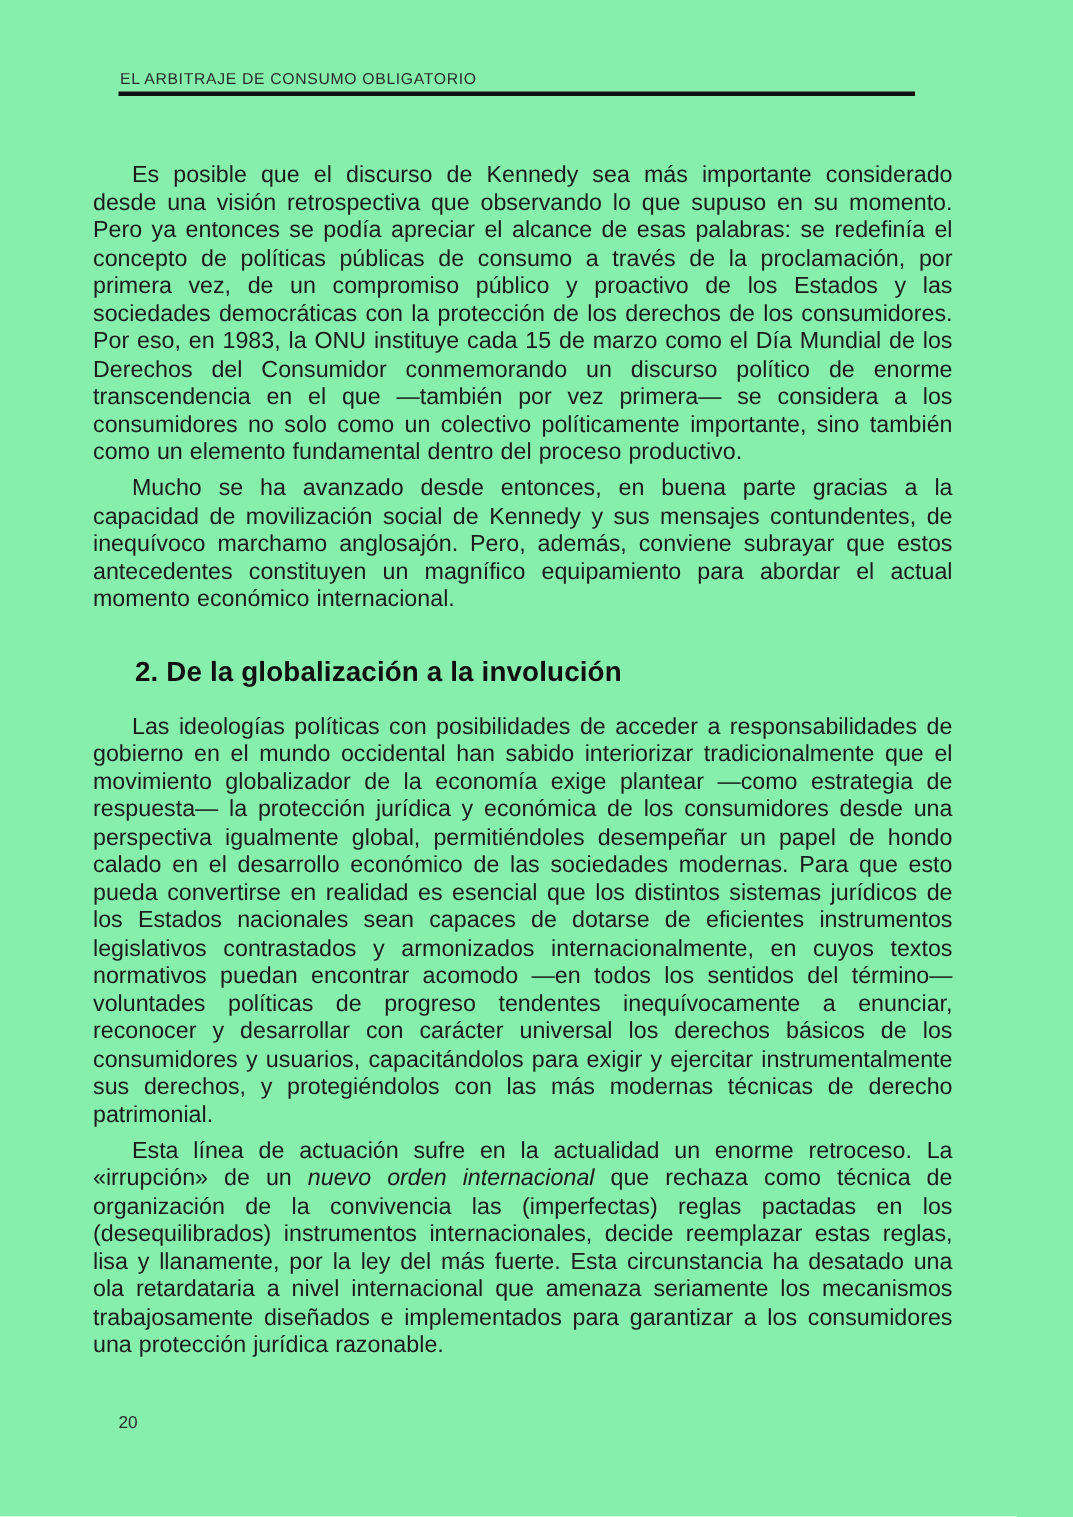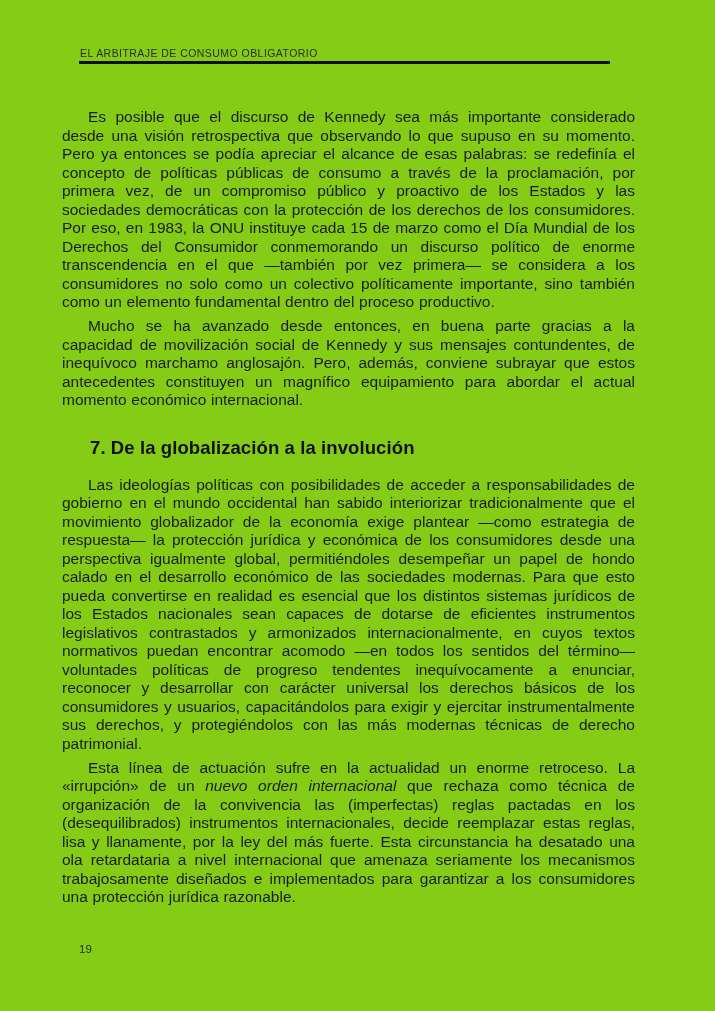--- a/index.html
+++ b/index.html
@@ -4,21 +4,21 @@
 <style>
   html, body {
     margin: 0;
     padding: 0;
     background: #ffffff;
   }
   .page {
     position: relative;
     width: 715px;
     height: 1011px;
-    background: #84cc16;
+    background: #86efac;
     font-family: "Liberation Sans", "DejaVu Sans", sans-serif;
     color: #1c1c1c;
     overflow: hidden;
   }
   .running-head-text {
     position: absolute;
     left: 80px;
     top: 47px;
     font-size: 10.5px;
     letter-spacing: 0.45px;
@@ -76,25 +76,25 @@
     <span class="running-head-text">EL ARBITRAJE DE CONSUMO OBLIGATORIO</span>
     <div class="head-rule"></div>
   </header>
 
   <main class="body-text">
 
     <p class="para">Es posible que el discurso de Kennedy sea más importante considerado desde una visión retrospectiva que observando lo que supuso en su momento. Pero ya entonces se podía apreciar el alcance de esas palabras: se redefinía el concepto de políticas públicas de consumo a través de la proclamación, por primera vez, de un compromiso público y proactivo de los Estados y las sociedades democráticas con la protección de los derechos de los consumidores. Por eso, en 1983, la ONU instituye cada 15 de marzo como el Día Mundial de los Derechos del Consumidor conmemorando un discurso político de enorme transcendencia en el que —también por vez primera— se considera a los consumidores no solo como un colectivo políticamente importante, sino también como un elemento fundamental dentro del proceso productivo.</p>
 
     <p class="para">Mucho se ha avanzado desde entonces, en buena parte gracias a la capacidad de movilización social de Kennedy y sus mensajes contundentes, de inequívoco marchamo anglosajón. Pero, además, conviene subrayar que estos antecedentes constituyen un magnífico equipamiento para abordar el actual momento económico internacional.</p>
 
-    <h2 class="section-heading">7. De la globalización a la involución</h2>
+    <h2 class="section-heading">2. De la globalización a la involución</h2>
 
     <p class="para">Las ideologías políticas con posibilidades de acceder a responsabilidades de gobierno en el mundo occidental han sabido interiorizar tradicionalmente que el movimiento globalizador de la economía exige plantear —como estrategia de respuesta— la protección jurídica y económica de los consumidores desde una perspectiva igualmente global, permitiéndoles desempeñar un papel de hondo calado en el desarrollo económico de las sociedades modernas. Para que esto pueda convertirse en realidad es esencial que los distintos sistemas jurídicos de los Estados nacionales sean capaces de dotarse de eficientes instrumentos legislativos contrastados y armonizados internacionalmente, en cuyos textos normativos puedan encontrar acomodo —en todos los sentidos del término— voluntades políticas de progreso tendentes inequívocamente a enunciar, reconocer y desarrollar con carácter universal los derechos básicos de los consumidores y usuarios, capacitándolos para exigir y ejercitar instrumentalmente sus derechos, y protegiéndolos con las más modernas técnicas de derecho patrimonial.</p>
 
     <p class="para"><span>Esta línea de actuación sufre en la actualidad un enorme retroceso. La «irrupción» de un </span><em>nuevo orden internacional</em><span> que rechaza como técnica de organización de la convivencia las (imperfectas) reglas pactadas en los (desequilibrados) instrumentos internacionales, decide reemplazar estas reglas, lisa y llanamente, por la ley del más fuerte. Esta circunstancia ha desatado una ola retardataria a nivel internacional que amenaza seriamente los mecanismos trabajosamente diseñados e implementados para garantizar a los consumidores una protección jurídica razonable.</span></p>
 
   </main>
 
   <footer>
-    <span class="page-number">19</span>
+    <span class="page-number">20</span>
   </footer>
 
 </div>
 
 </body></html>

